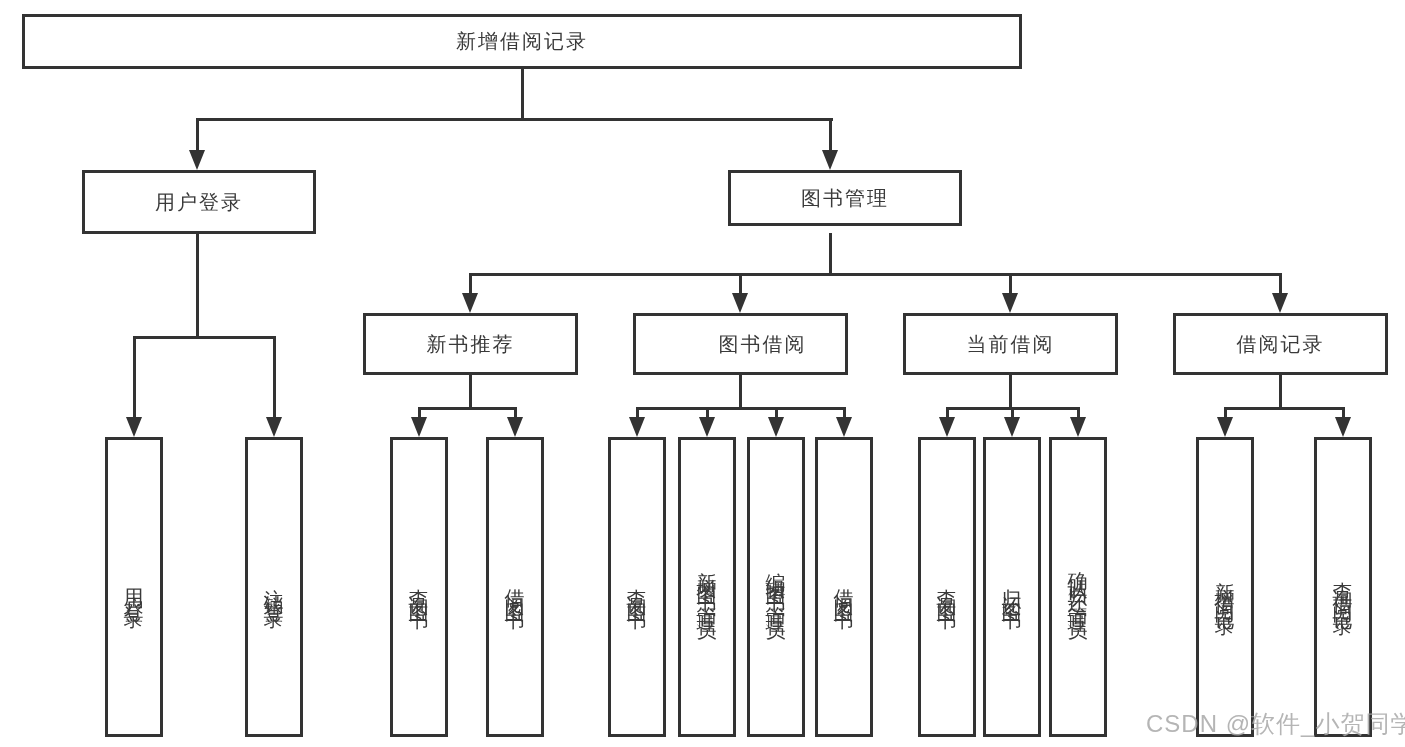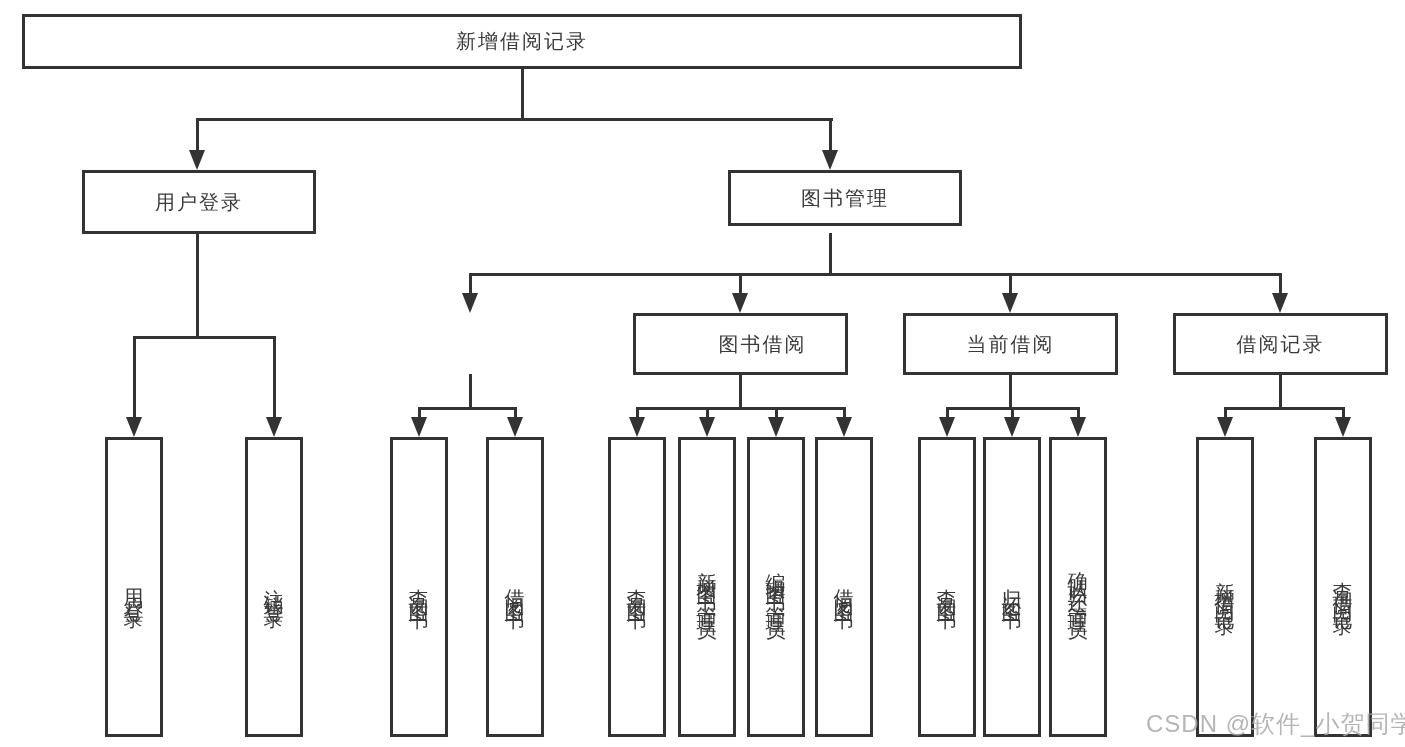--- a/index.html
+++ b/index.html
@@ -66,20 +66,23 @@
   <div class="ln h" style="left:469px;top:273px;width:813px;"></div>
   <div class="ln v" style="left:469px;top:273px;height:22px;"></div>
   <div class="arr" style="left:462px;top:293px;"></div>
   <div class="ln v" style="left:739px;top:273px;height:22px;"></div>
   <div class="arr" style="left:732px;top:293px;"></div>
   <div class="ln v" style="left:1009px;top:273px;height:22px;"></div>
   <div class="arr" style="left:1002px;top:293px;"></div>
   <div class="ln v" style="left:1279px;top:273px;height:22px;"></div>
   <div class="arr" style="left:1272px;top:293px;"></div>
 
+  <div class="node h" style="left:363px;top:313px;width:215px;height:62px;">
+    <span>新书推荐</span>
+  </div>
   <div class="node h" style="left:633px;top:313px;width:215px;height:62px;padding-left:44px;">
     <span>图书借阅</span>
   </div>
   <div class="node h" style="left:903px;top:313px;width:215px;height:62px;">
     <span>当前借阅</span>
   </div>
   <div class="node h" style="left:1173px;top:313px;width:215px;height:62px;">
     <span>借阅记录</span>
   </div>
 

